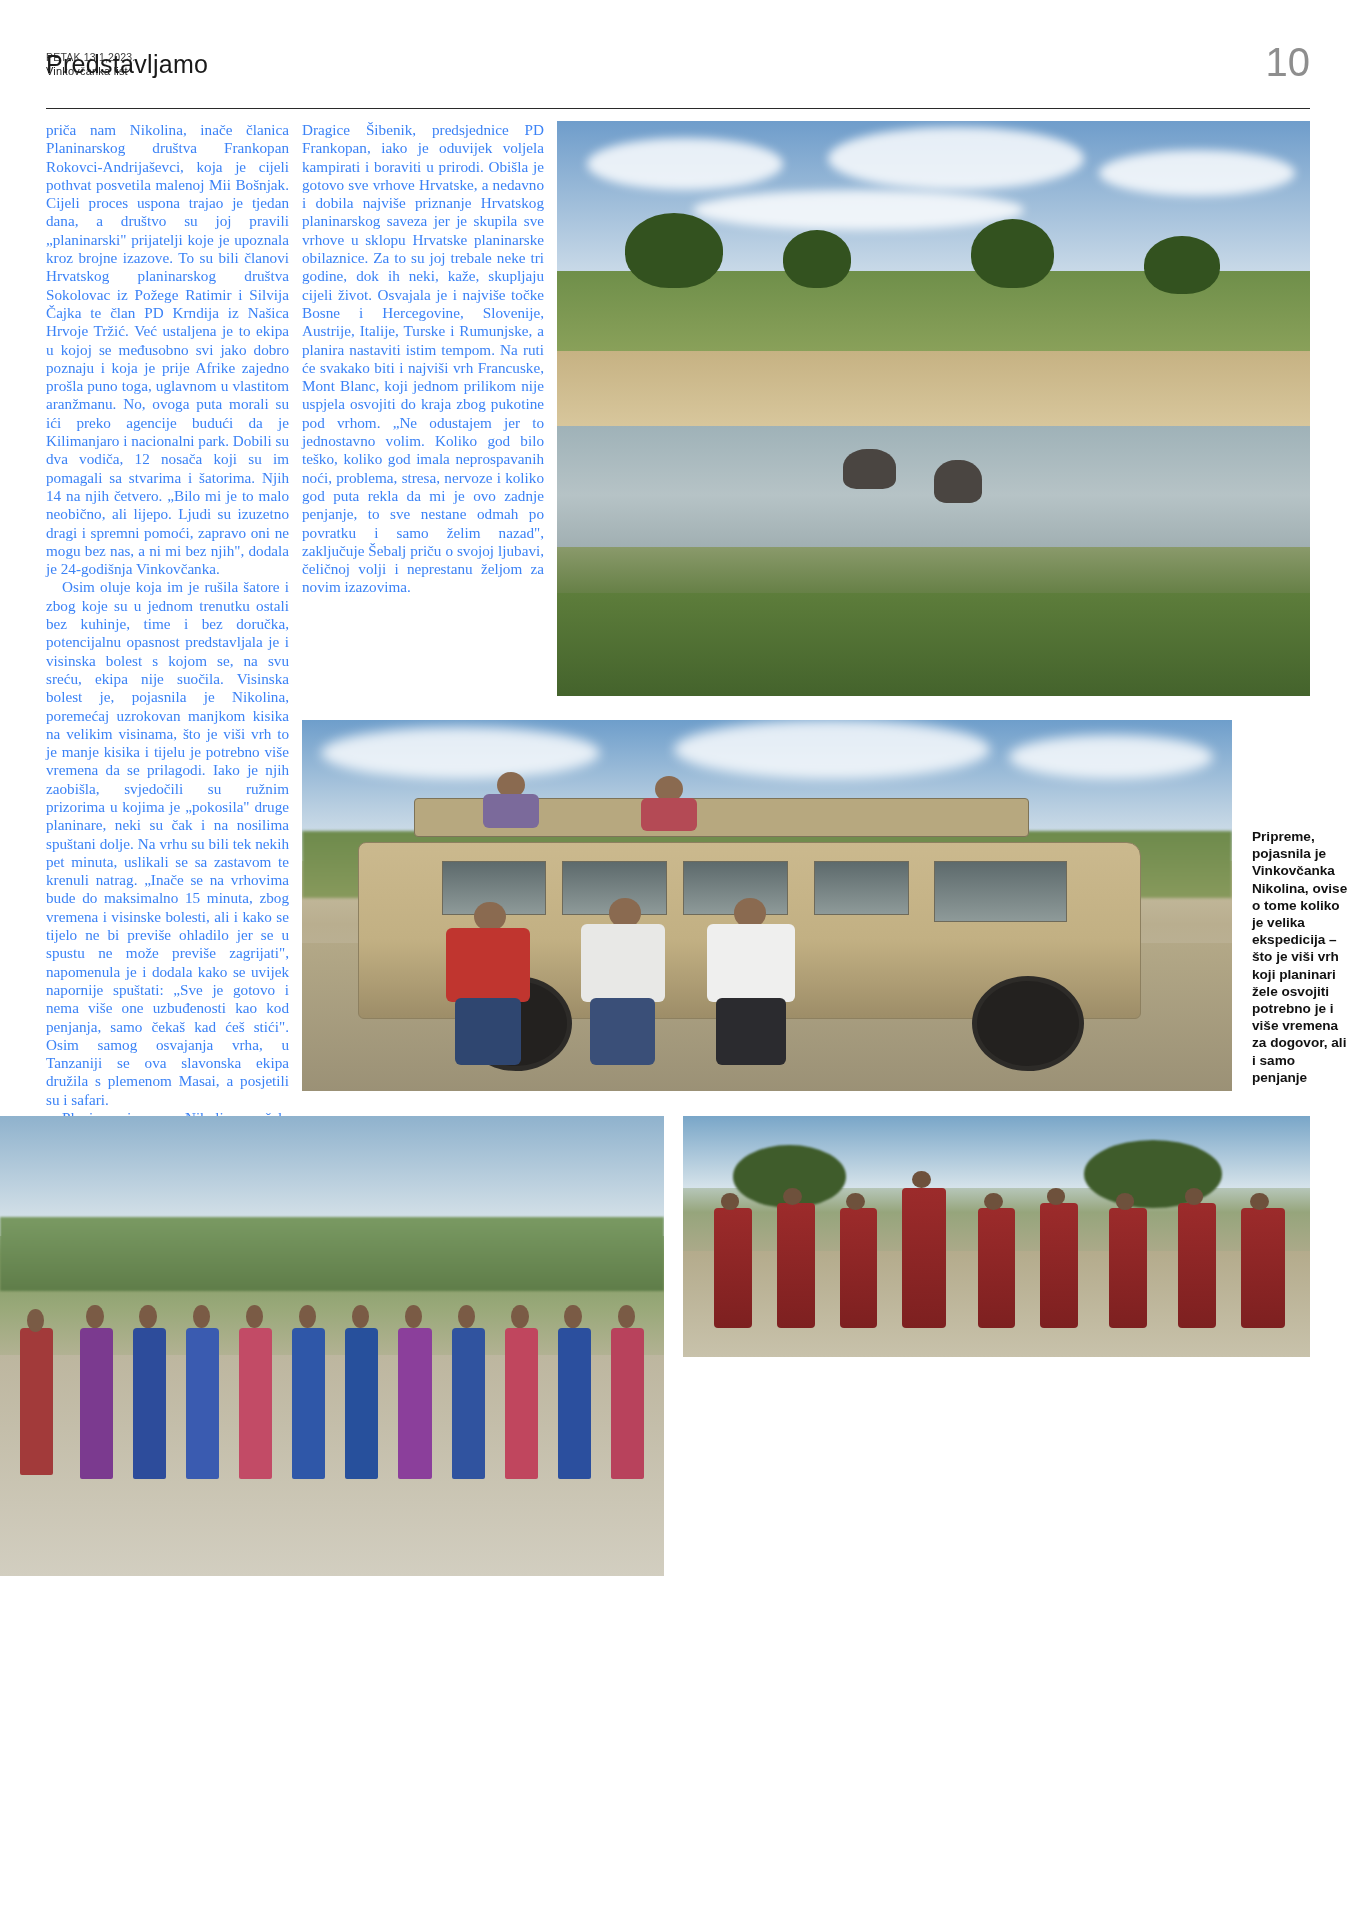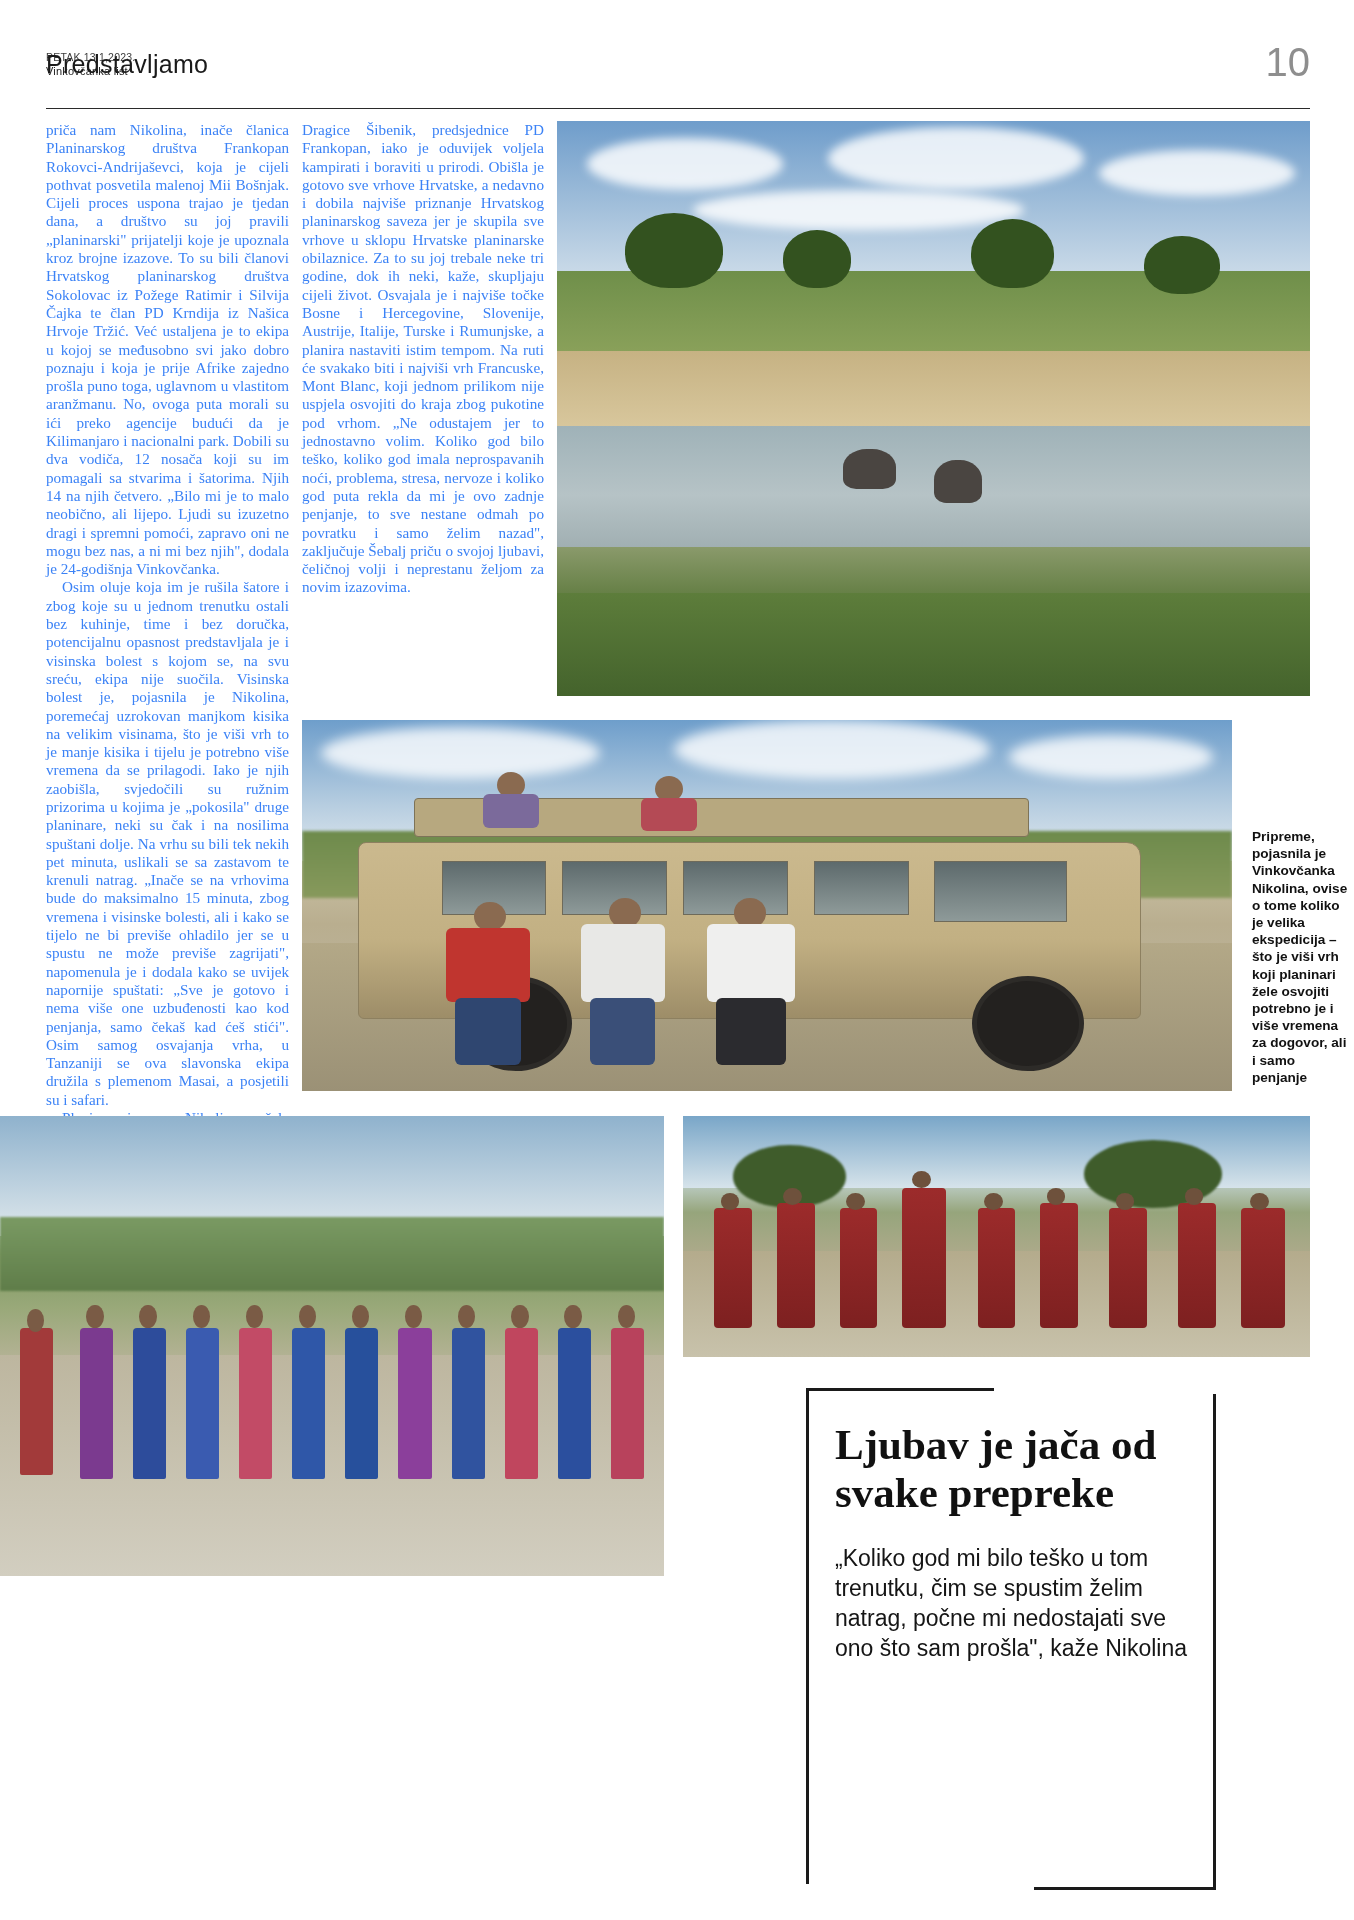--- a/index.html
+++ b/index.html
@@ -477,20 +477,14 @@
     <div class="rfig" style="left:57%; top:36%; width:6%; height:52%;"></div>
     <div class="rhead" style="left:58%; top:30%; width:3%; height:7%;"></div>
     <div class="rfig" style="left:68%; top:38%; width:6%; height:50%;"></div>
     <div class="rhead" style="left:69%; top:32%; width:3%; height:7%;"></div>
     <div class="rfig" style="left:79%; top:36%; width:6%; height:52%;"></div>
     <div class="rhead" style="left:80%; top:30%; width:3%; height:7%;"></div>
     <div class="rfig" style="left:89%; top:38%; width:7%; height:50%;"></div>
     <div class="rhead" style="left:90.5%; top:32%; width:3%; height:7%;"></div>
   </div>
 
-  <div id="quote-box">
-    <div class="notch-top"></div>
-    <div class="notch-bottom"></div>
-    <div id="quote-title">Ljubav je jača od svake prepreke</div>
-    <div id="quote-text">„Koliko god mi bilo teško u tom trenutku, čim se spustim želim natrag, počne mi nedostajati sve ono što sam prošla", kaže Nikolina</div>
-  </div>
 
 </div>
 
 </body></html>

